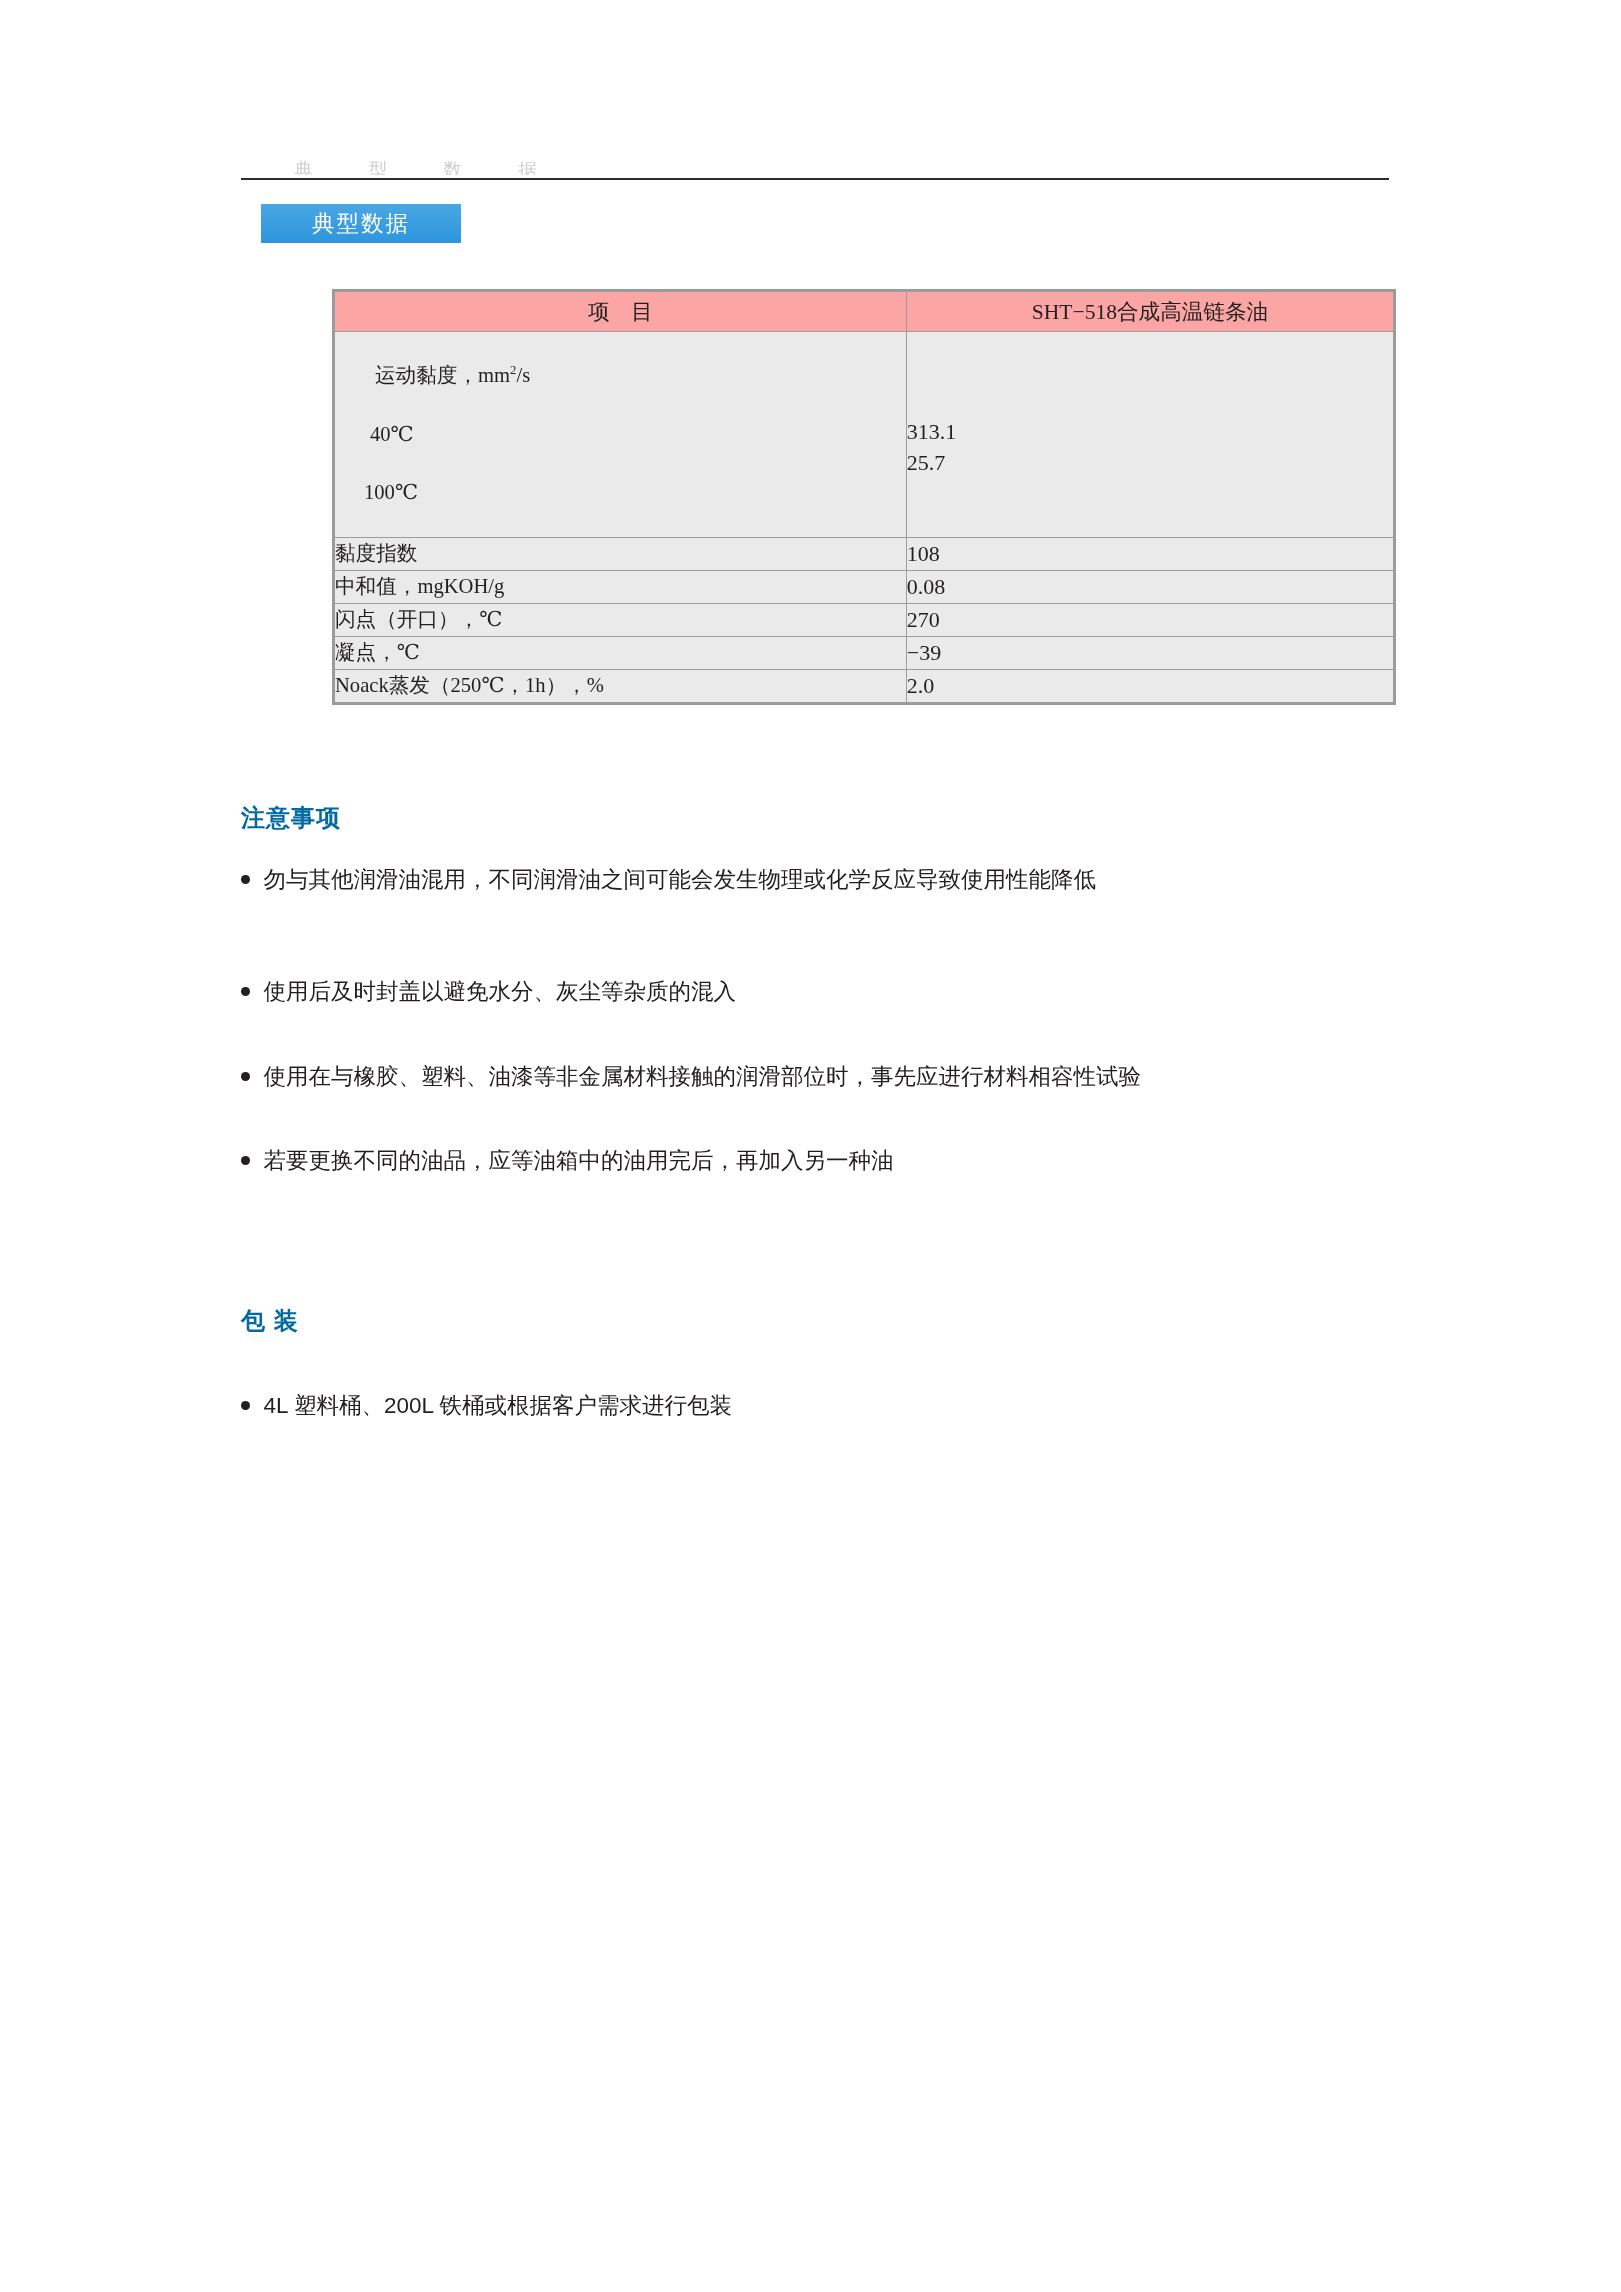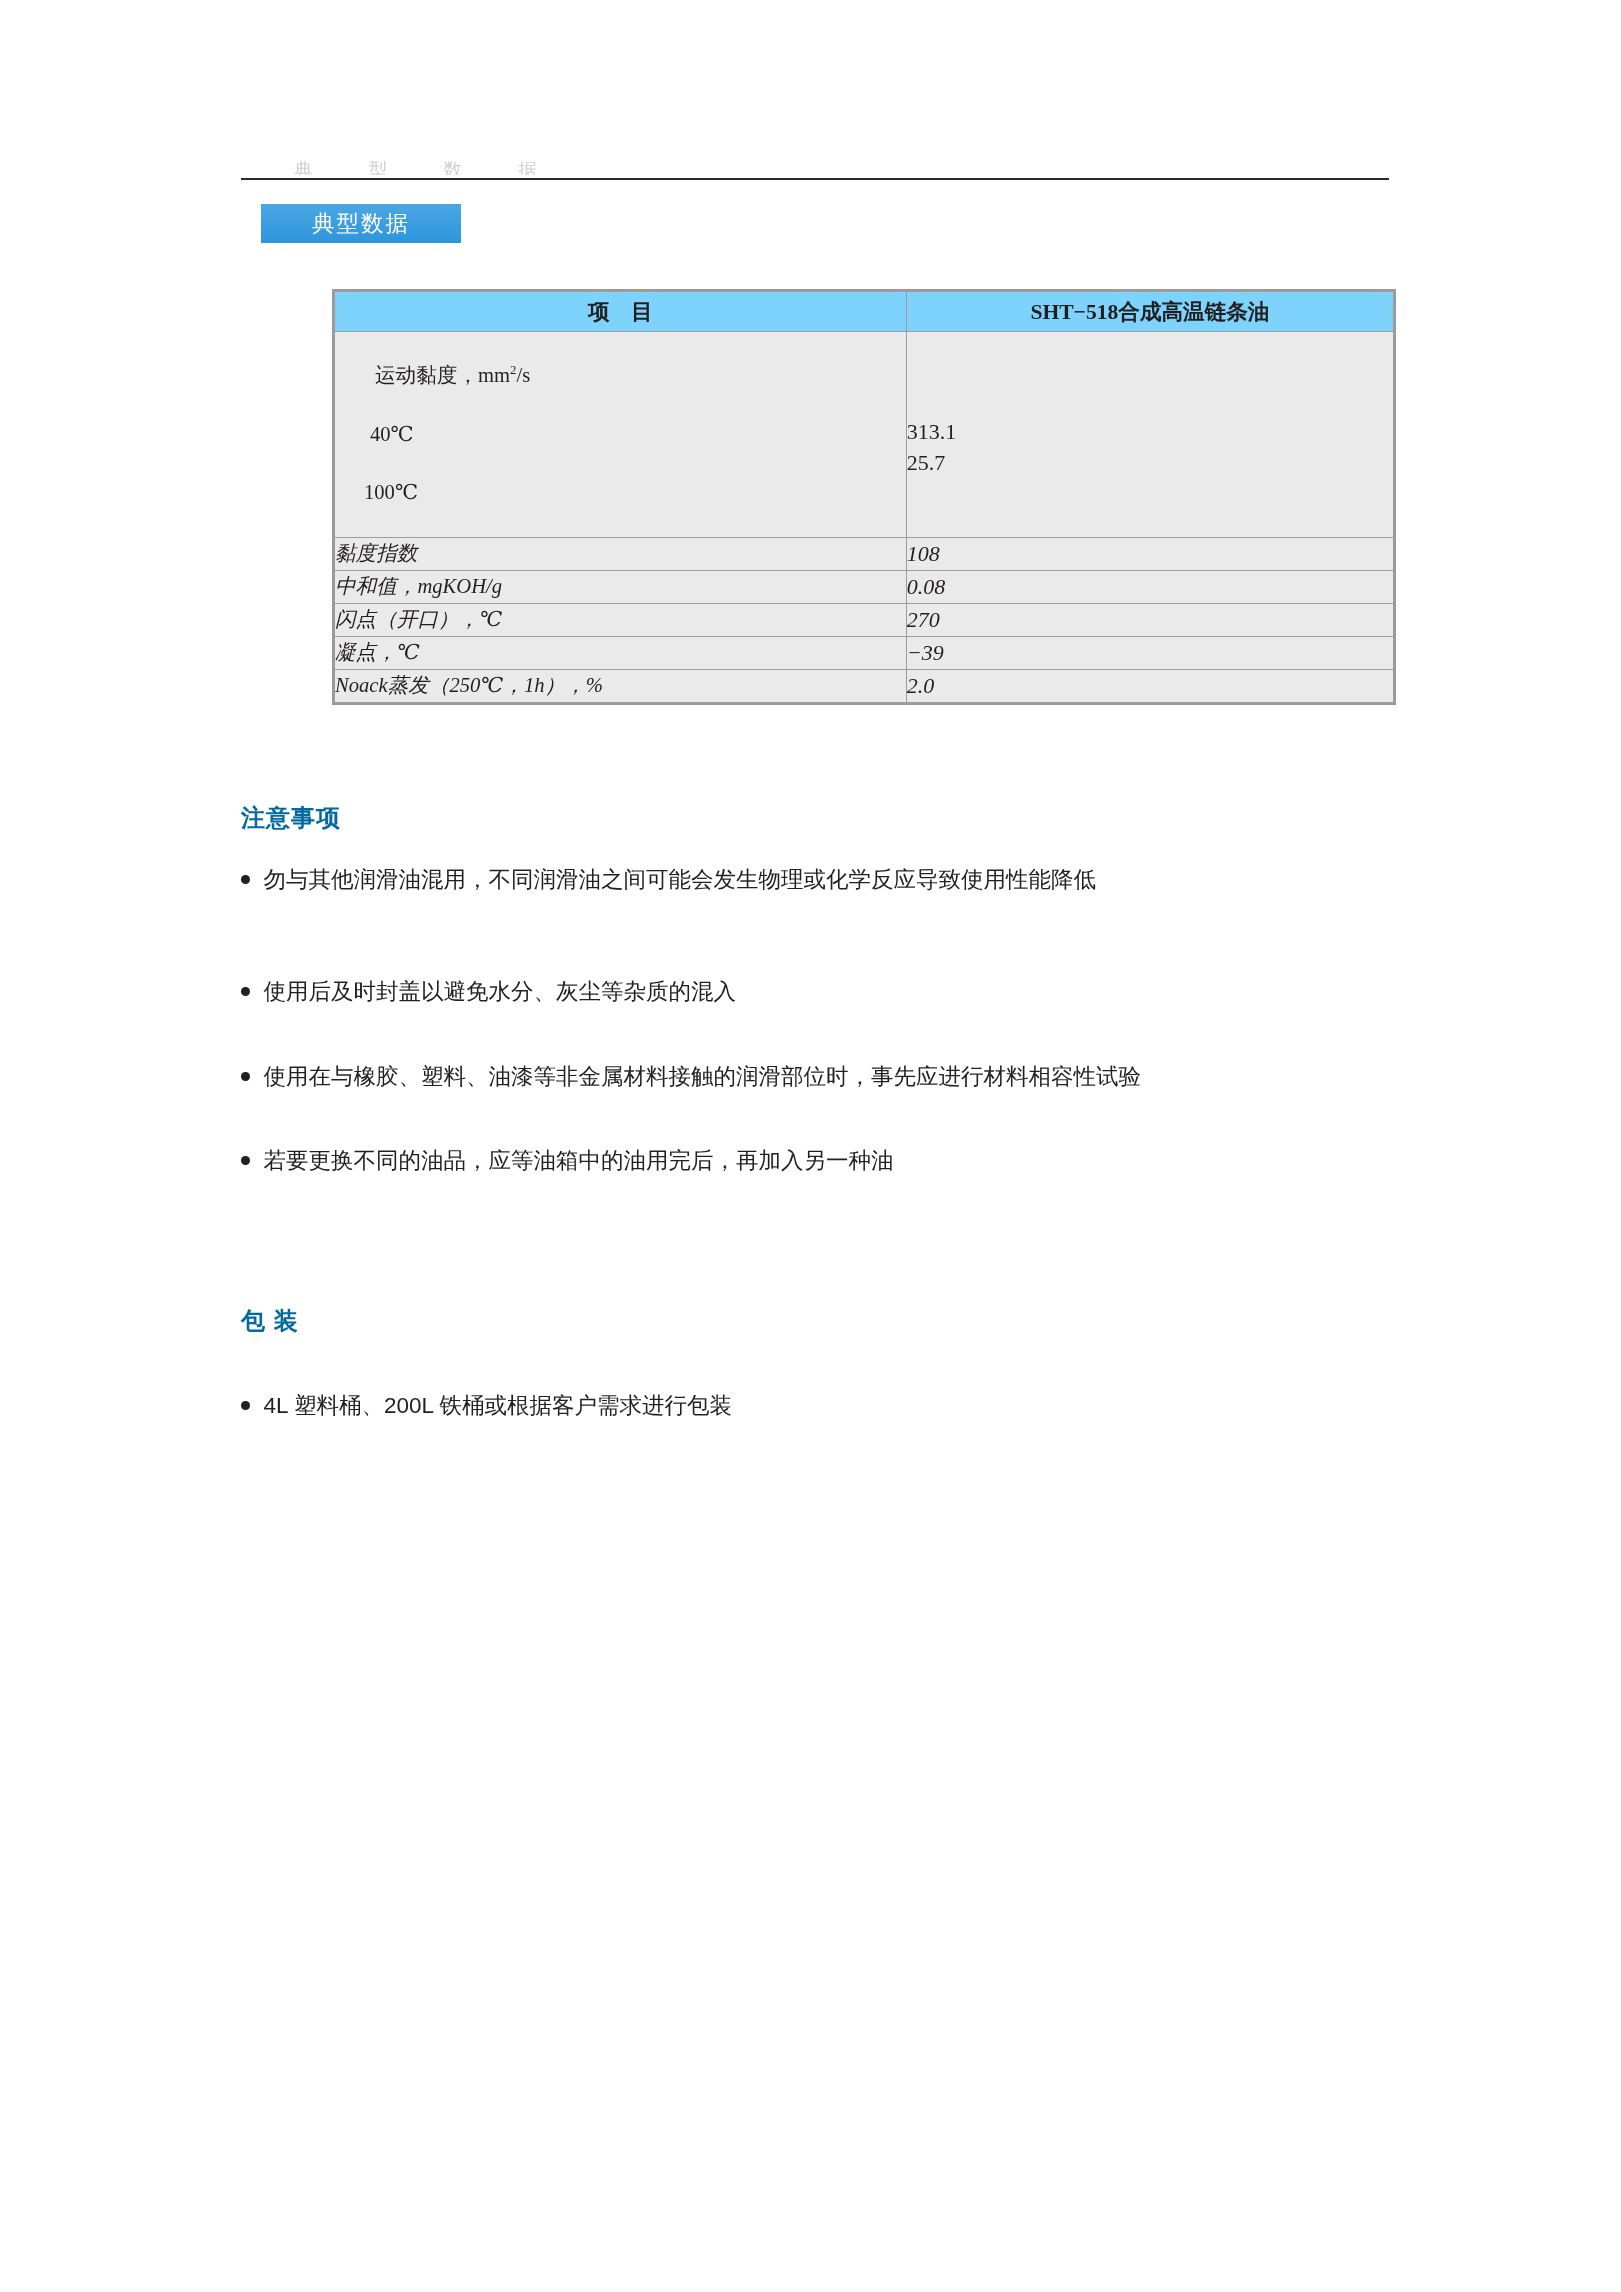--- a/index.html
+++ b/index.html
@@ -84,38 +84,38 @@
   table.spec col.c1 { width: 54%; }
   table.spec col.c2 { width: 46%; }
   table.spec th, table.spec td {
     border: 1px solid #9d9d9d;
     padding: 0;
     vertical-align: middle;
     background: #eaeaea;
   }
   table.spec thead th {
     height: 39px;
-    font-weight: bold;
+    font-weight: normal;
     font-size: 21.6px;
     text-align: center;
-    background: #7dd3fc;
+    background: #fca5a5;
   }
   .cell-left {
     padding: 2.9px 0 2.9px 21.6px;
     font-size: 20.6px;
     line-height: 1.42;
     text-align: left;
   }
   .cell-center {
     text-align: left;
     font-size: 22px;
     line-height: 1.42;
     padding: 2.9px 0;
   }
-  .row-h { height: 33px; font-style: italic; }
+  .row-h { height: 33px; }
   .visc-label { white-space: pre-line; }
   .visc-label .ln1 { display: block; margin-left: 40px; }
   .visc-label .ln2 { display: block; padding-left: 35px; }
   .visc-label .ln3 { display: block; padding-left: 29px; }
   .visc-vals .v { display: block; }
   .visc-vals .pad { display: block; height: 25.5px; }
   sup { font-size: 0.62em; vertical-align: super; }
 
   
   .heading {

